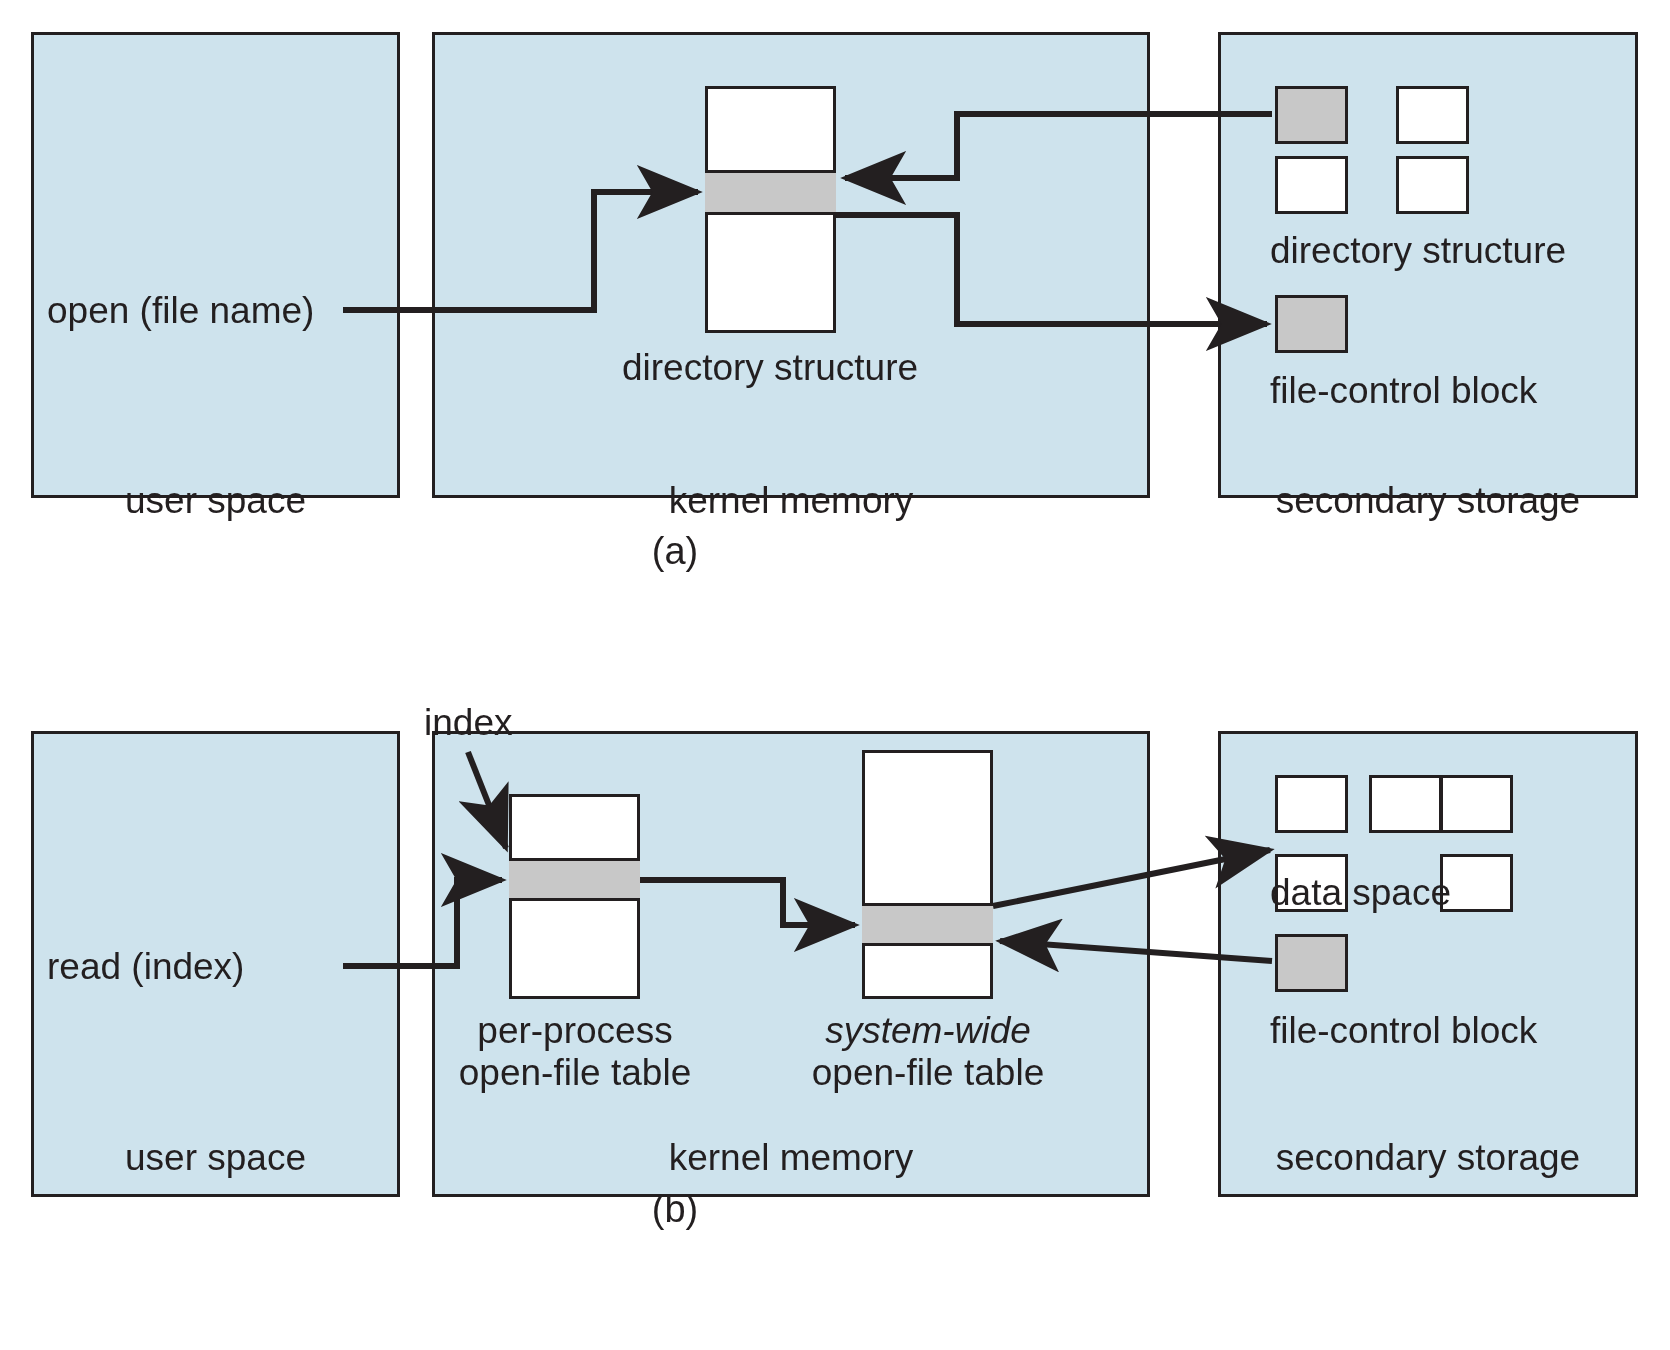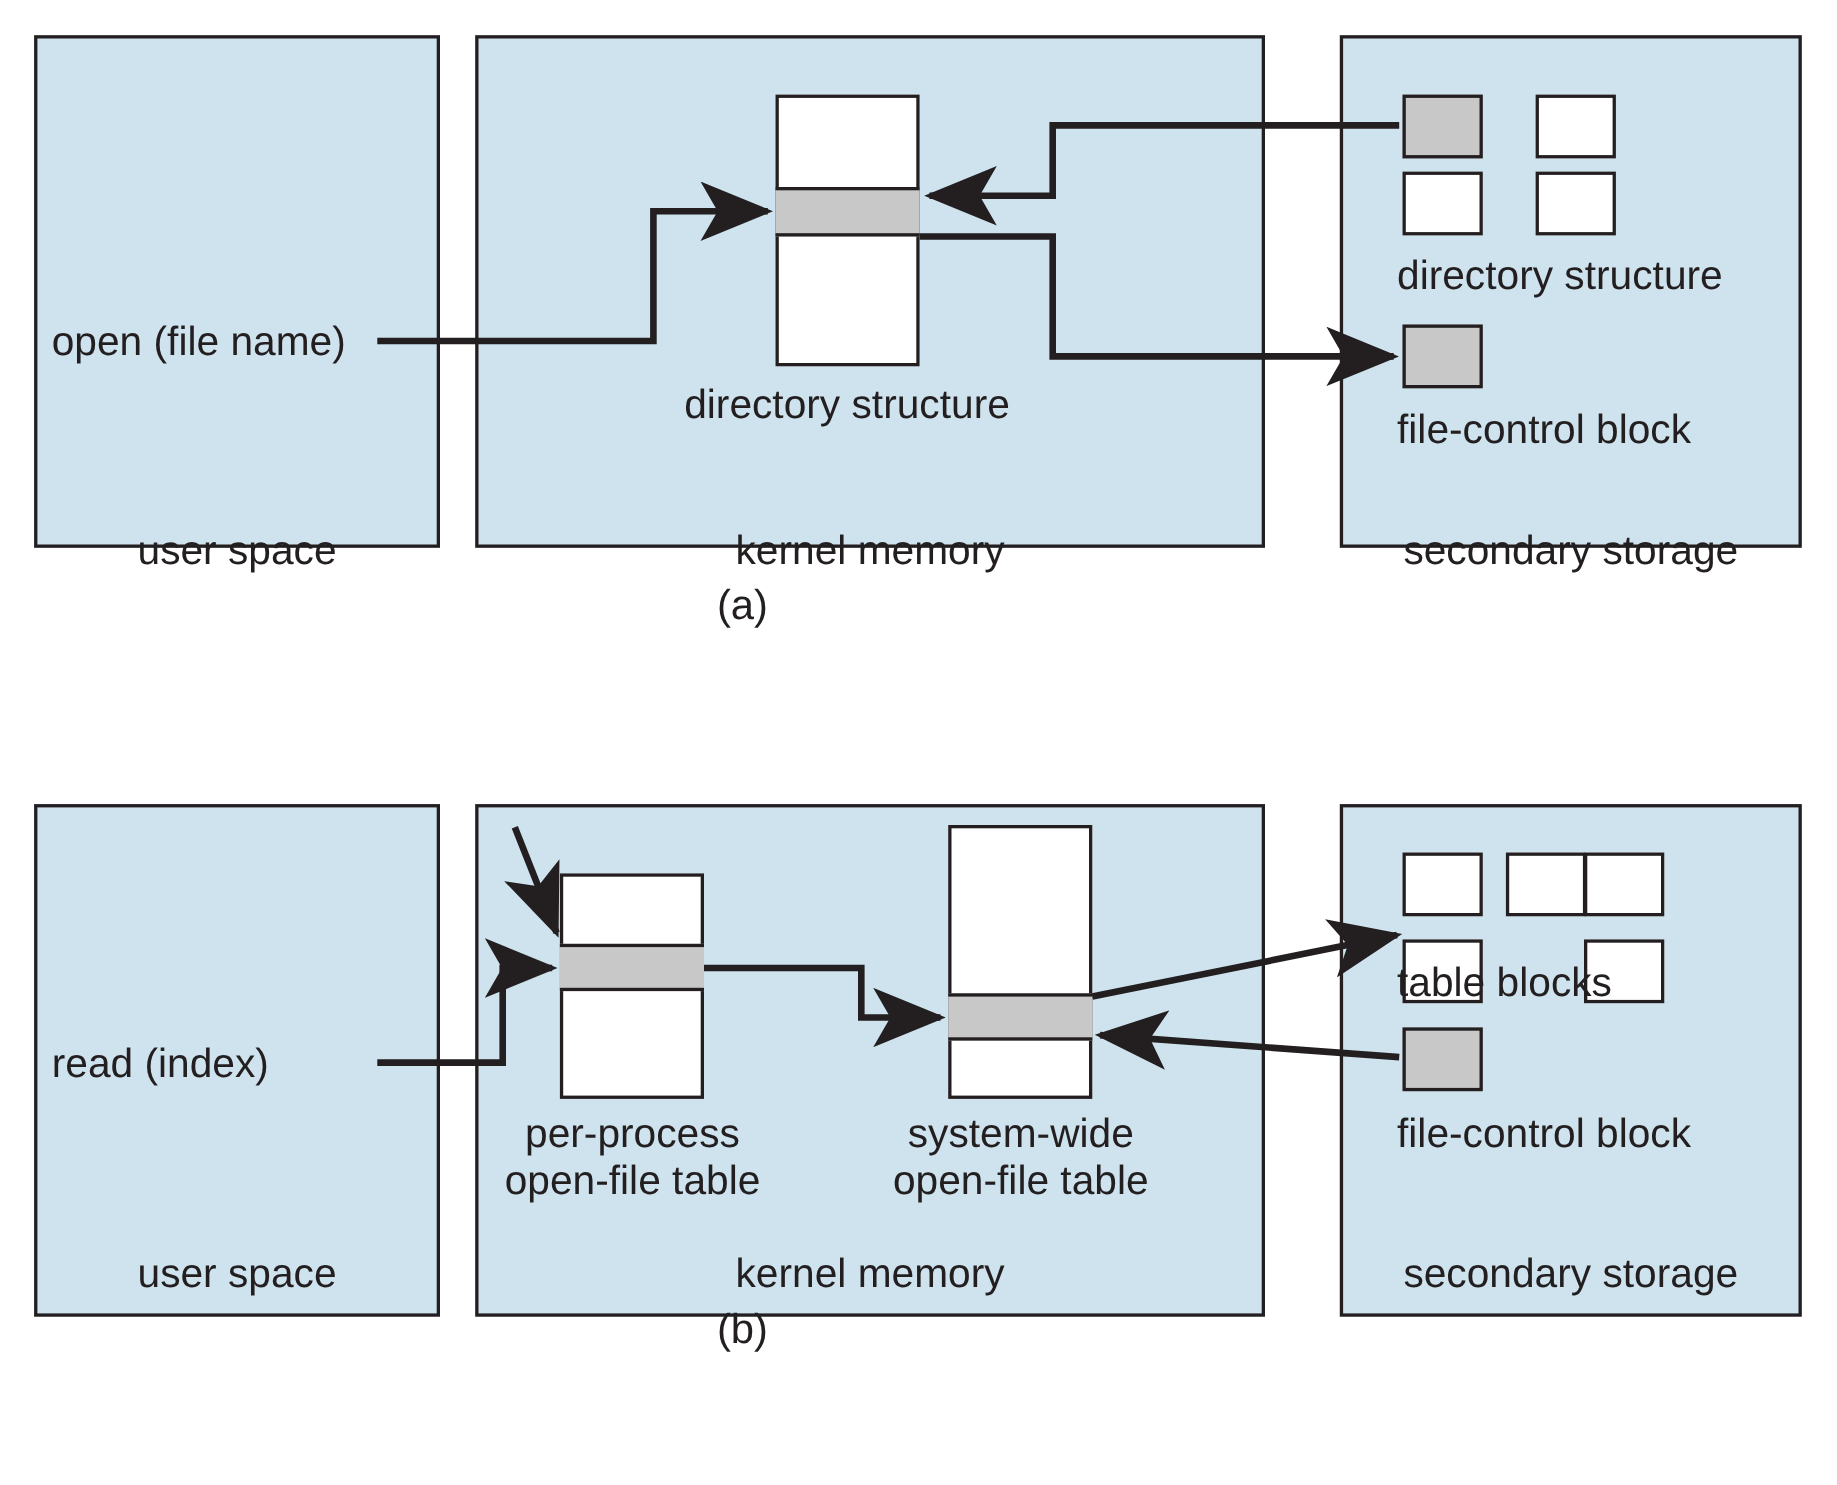--- a/index.html
+++ b/index.html
@@ -147,30 +147,31 @@
   <div class="lbl" style="left:1270px; top:368px; width:380px;">file-control block</div>
 
   <div class="lbl ctr" style="left:31px; top:478px; width:369px;">user space</div>
 
   <div class="lbl ctr" style="left:432px; top:478px; width:718px;">kernel memory</div>
 
   <div class="lbl ctr" style="left:1218px; top:478px; width:420px;">secondary storage</div>
 
   <div class="caption" style="left:585px; top:530px; width:180px;">(a)</div>
 
+  <div class="lbl" style="left:424px; top:700px; width:220px;">index</div>
 
   <div class="lbl" style="left:47px; top:944px; width:296px; text-align:left;">read (index)</div>
 
   <div class="lbl ctr" style="left:430px; top:1008px; width:290px;">per-process</div>
   <div class="lbl ctr" style="left:430px; top:1050px; width:290px;">open-file table</div>
 
-  <div class="lbl ctr" style="left:783px; top:1008px; width:290px;">system-wide</div>
+  <div class="lbl ctr" style="left:783px; top:1008px; width:290px;font-style:italic;">system-wide</div>
   <div class="lbl ctr" style="left:783px; top:1050px; width:290px;">open-file table</div>
 
-  <div class="lbl" style="left:1270px; top:870px; width:380px;">table blocks</div>
+  <div class="lbl" style="left:1270px; top:870px; width:380px;">data space</div>
 
   <div class="lbl" style="left:1270px; top:1008px; width:380px;">file-control block</div>
 
   <div class="lbl ctr" style="left:31px; top:1135px; width:369px;">user space</div>
 
   <div class="lbl ctr" style="left:432px; top:1135px; width:718px;">kernel memory</div>
 
   <div class="lbl ctr" style="left:1218px; top:1135px; width:420px;">secondary storage</div>
 
   <div class="caption" style="left:585px; top:1188px; width:180px;">(b)</div>

